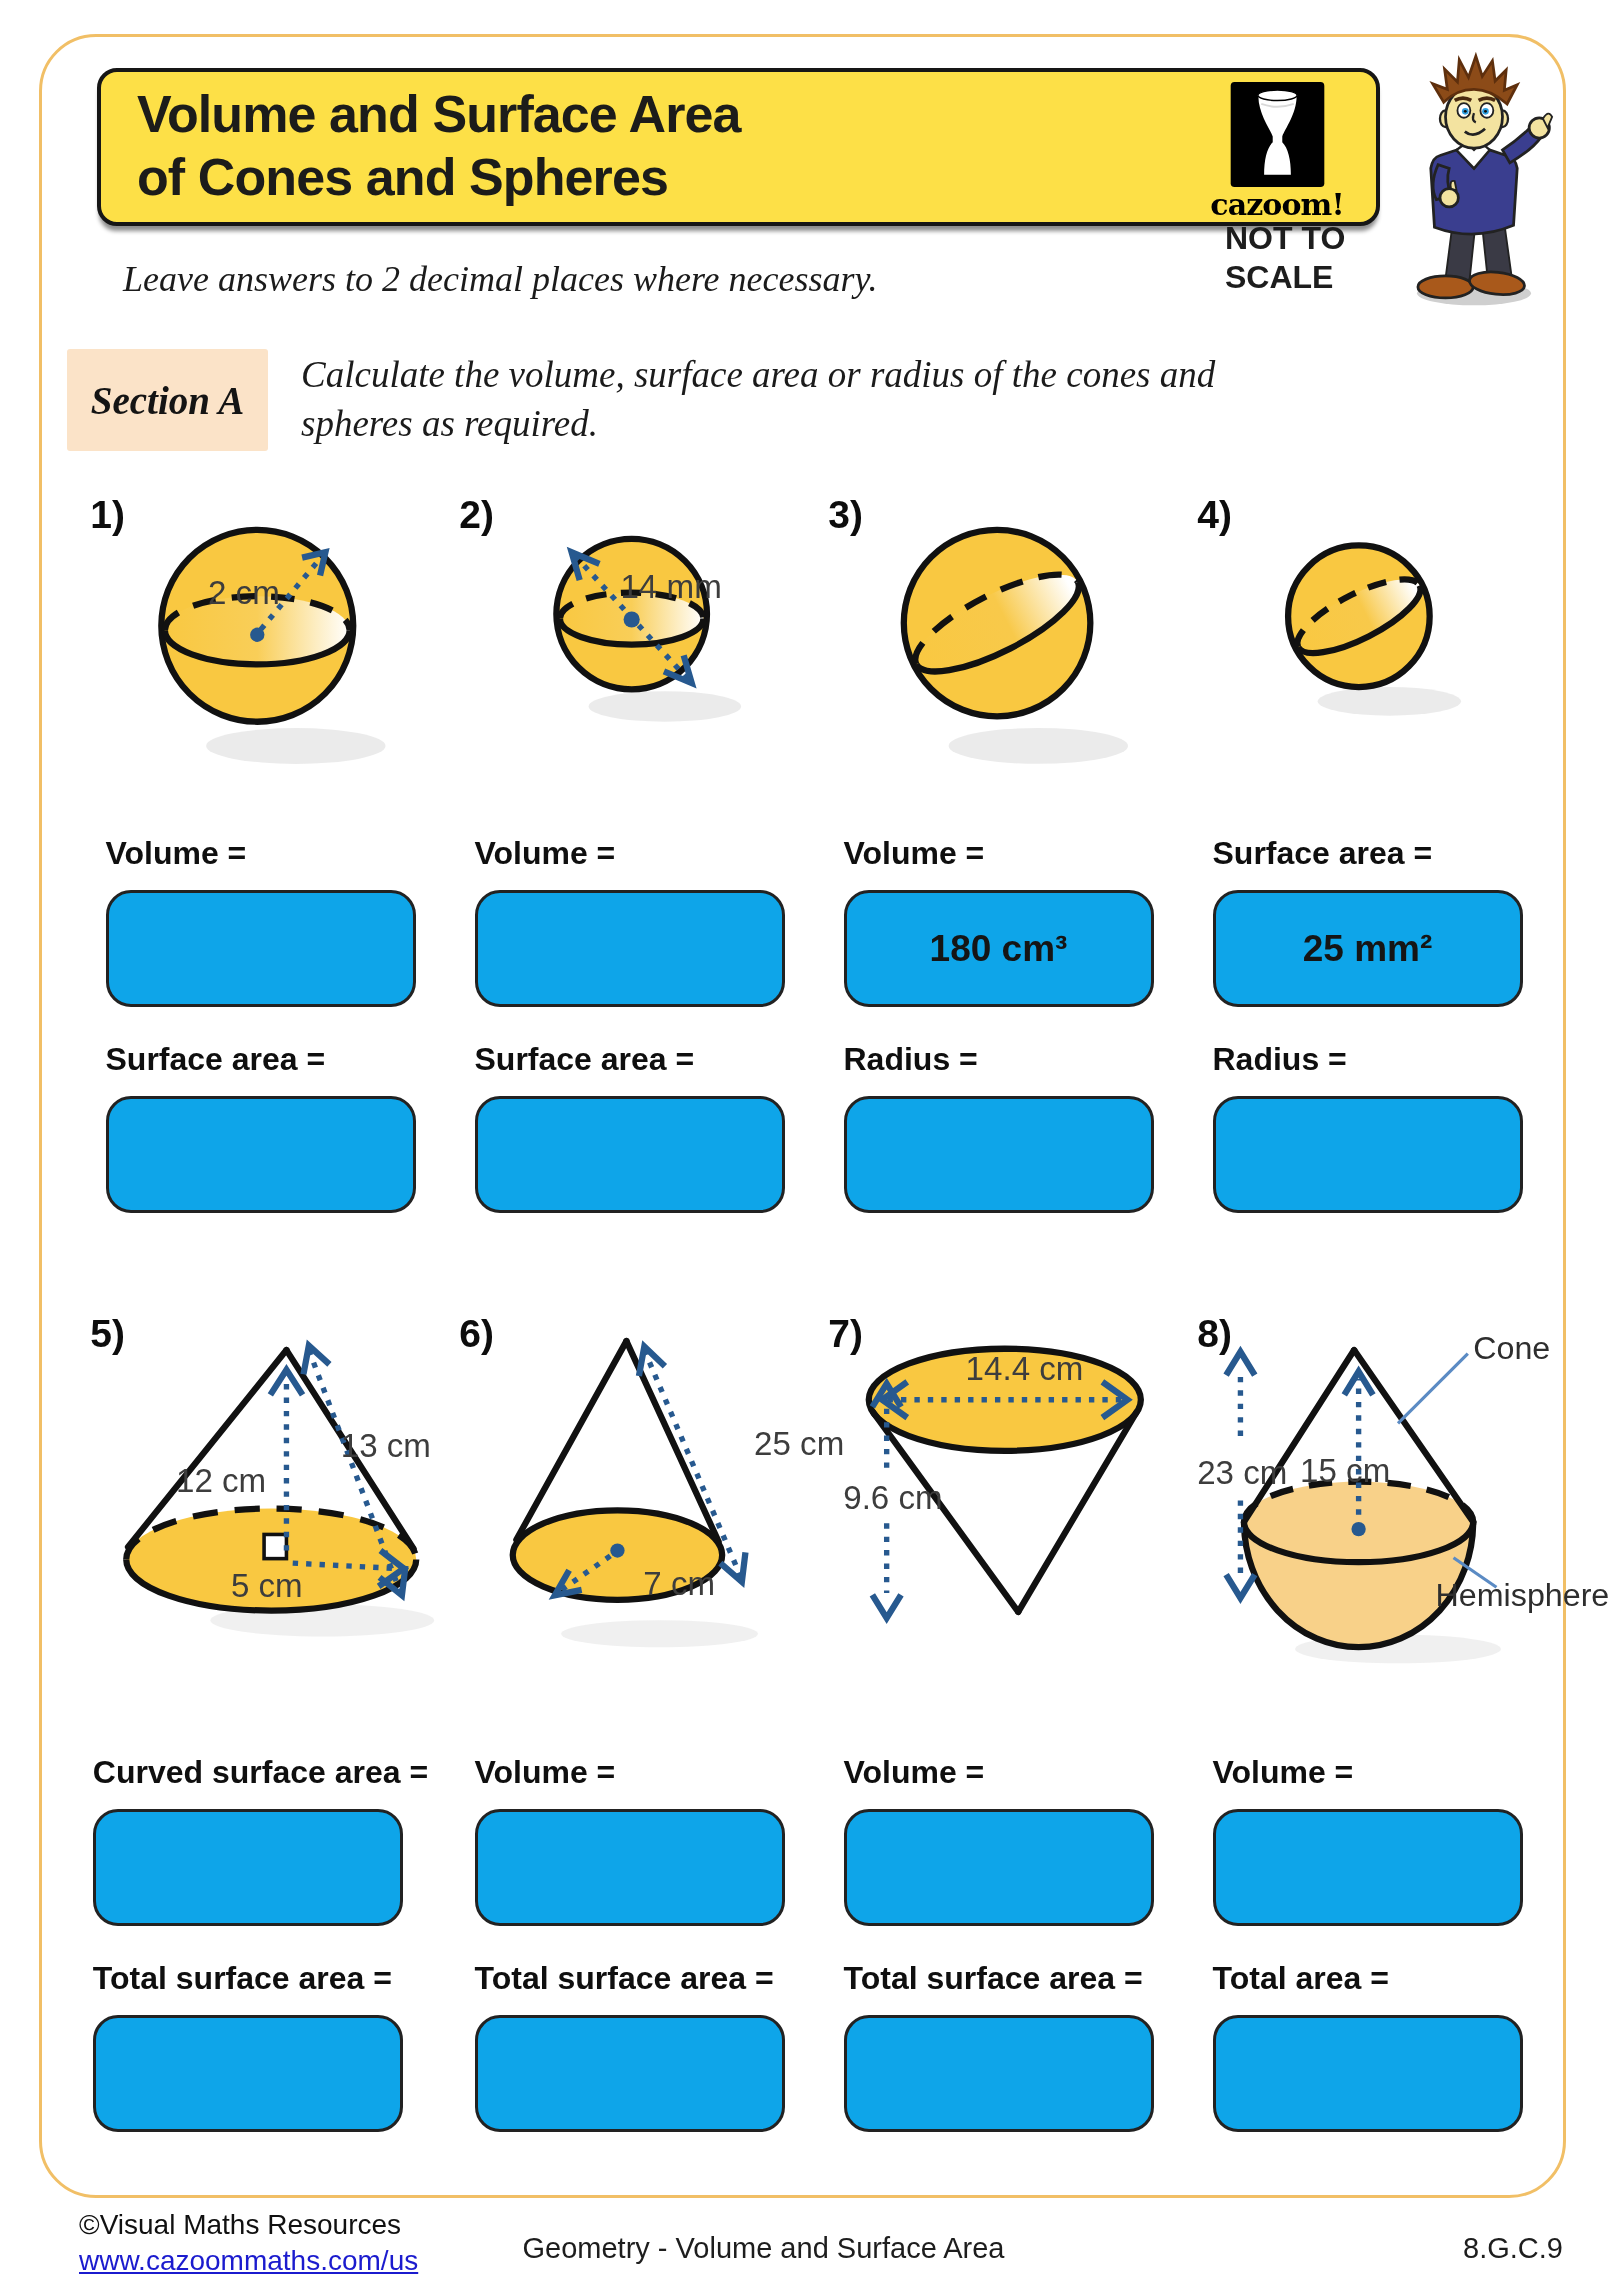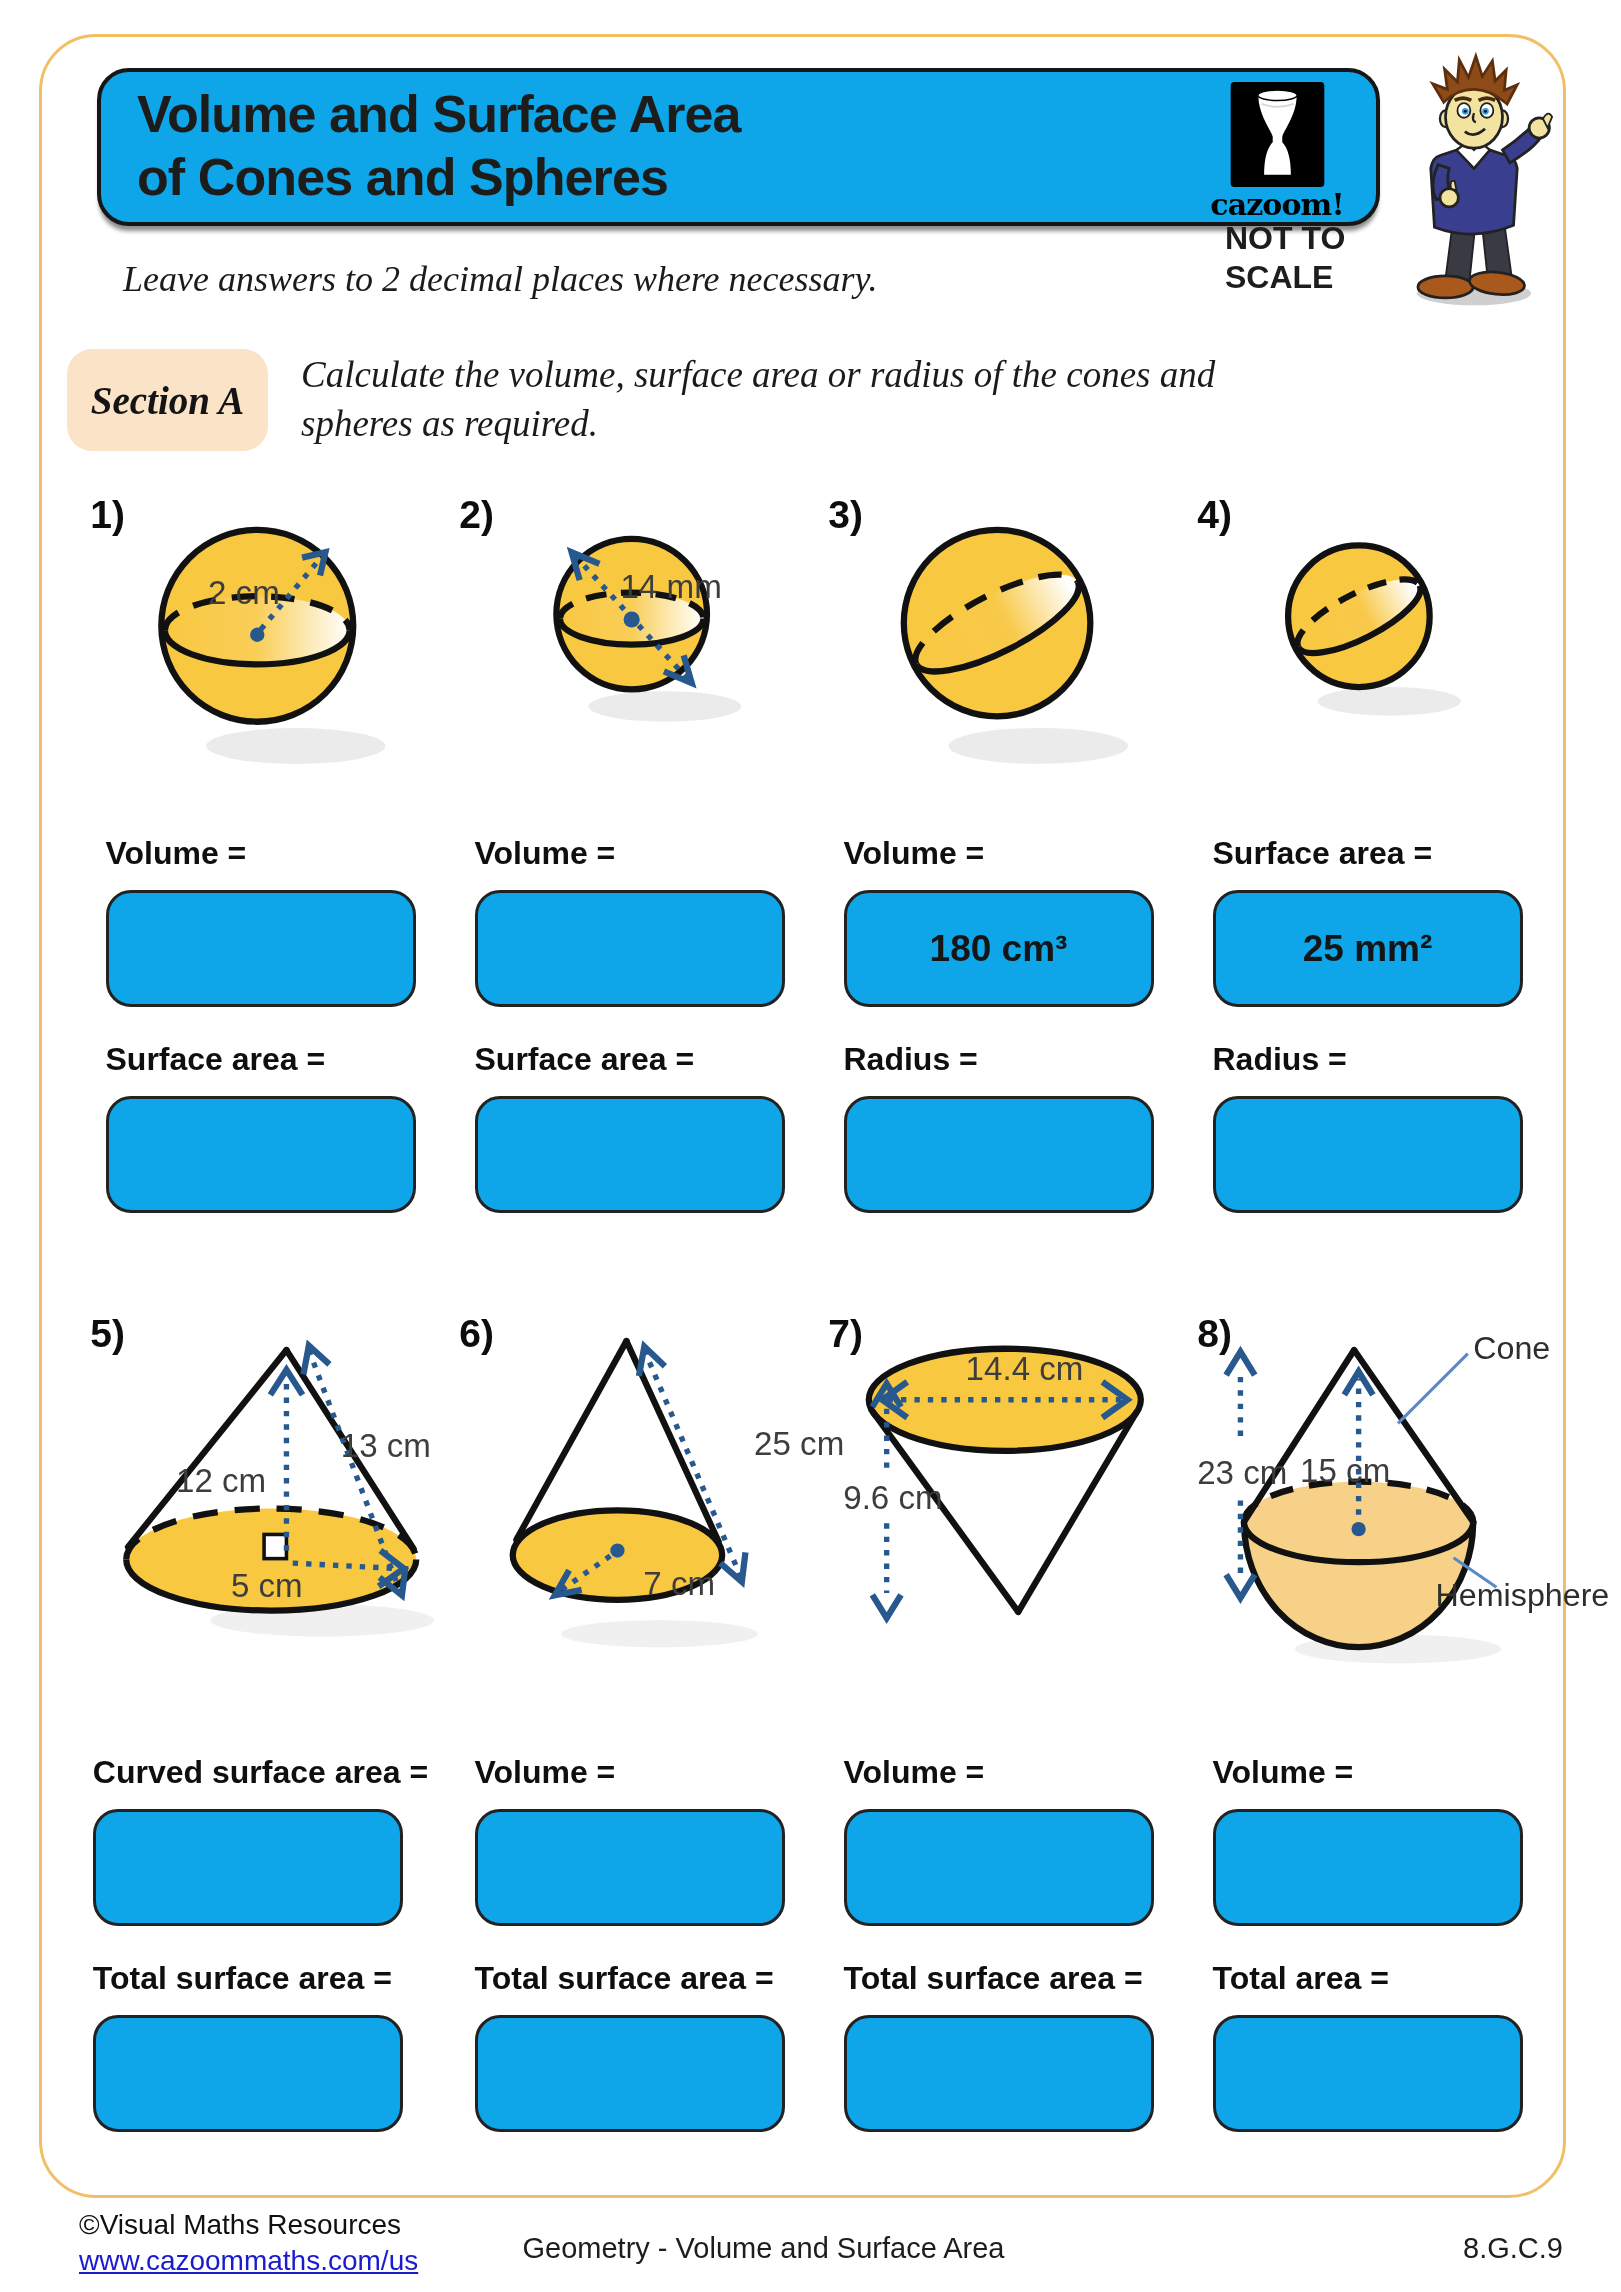--- a/index.html
+++ b/index.html
@@ -2,35 +2,35 @@
 <html style="font-size:14.3px"><head>
 <meta charset="utf-8">
 <style>
   html,body{margin:0;padding:0;background:#ffffff;}
   .sheet{position:relative;width:1622px;height:2293px;background:#ffffff;overflow:hidden;
          font-family:"Liberation Sans",sans-serif;color:#111;}
   .frame{position:absolute;left:39px;top:34px;width:1521px;height:2158px;
          border:3.6px solid #F1BF66;border-radius:57px;background:#fff;}
   
   .titlebox{position:absolute;left:97px;top:68px;width:1275px;height:150px;
-            background:#0ea5e9;border:4.5px solid #161616;border-radius:32px;
+            background:#fde047;border:4.5px solid #161616;border-radius:20px;
             box-shadow:0 7.2px 4.5px -2.7px rgba(0,0,0,.45);}
   .title{position:absolute;left:36px;top:10.7px;font-size:52px;font-weight:bold;
          letter-spacing:-0.9px;line-height:1.22;color:#1c1c1a;}
   .logo{position:absolute;right:23px;top:9px;width:152px;text-align:center;}
   .logo-word{font-family:"DejaVu Serif",serif;font-weight:bold;font-size:30px;
              letter-spacing:-0.9px;color:#000;margin-top:-3.6px;}
   .nts{position:absolute;left:1225px;top:219px;font-size:32px;font-weight:bold;
        line-height:1.22;color:#1d1d1d;}
   .subtitle{position:absolute;left:123px;top:258px;font-family:"Liberation Serif",serif;
             font-style:italic;font-size:36px;color:#1b1b1b;}
   .boy{position:absolute;left:1386px;top:47px;}
   
   .badge{position:absolute;left:67px;top:349px;width:201px;height:102px;background:#FBE3C8;
-         border-radius:25px;display:flex;align-items:center;justify-content:center;
+         border-radius:3px;display:flex;align-items:center;justify-content:center;
          font-family:"Liberation Serif",serif;font-style:italic;font-weight:bold;
          font-size:39px;color:#141414;}
   .instruction{position:absolute;left:301px;top:351px;width:994px;
                font-family:"Liberation Serif",serif;font-style:italic;font-size:37px;
                line-height:1.32;color:#1b1b1b;}
   
   .qrow{position:absolute;left:76px;display:grid;grid-template-columns:repeat(4,369px);}
   .qrow1{top:484px;height:331px;}
   .qrow2{top:1303px;height:394px;}
   .qcol{position:relative;}

